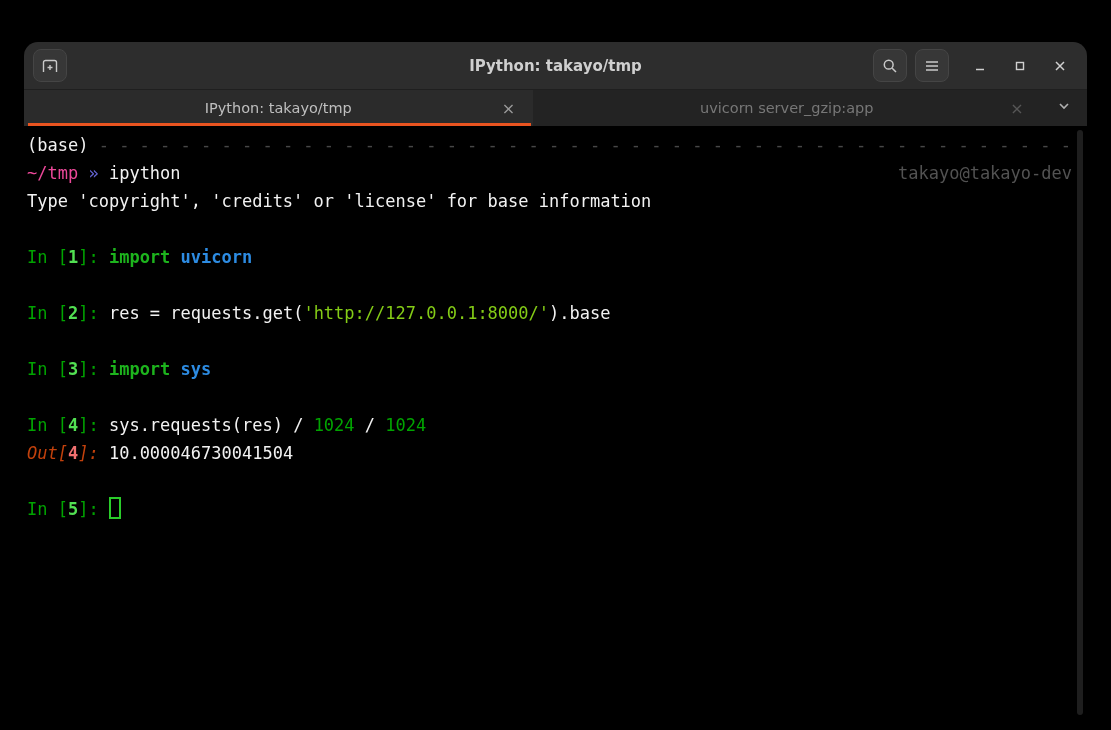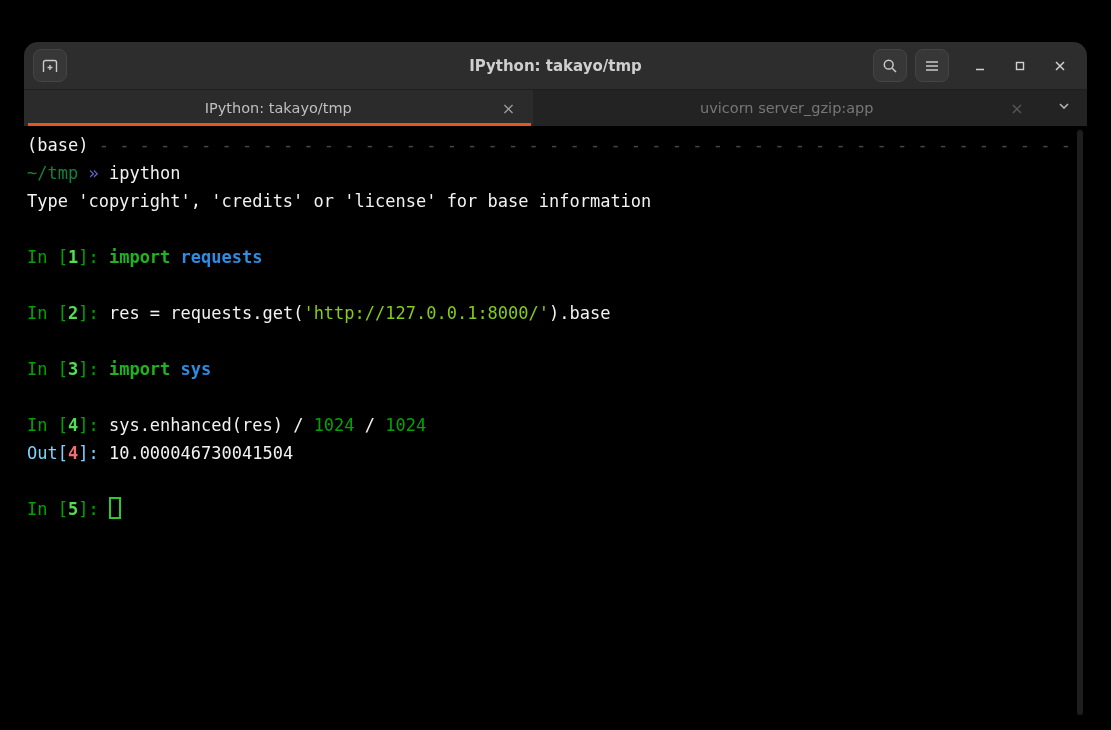--- a/index.html
+++ b/index.html
@@ -48,27 +48,27 @@
   .terminal { position:relative; height:597px; background:#000;
               padding:5px 3px 0 3px; overflow:hidden; cursor:text;
               font-family:"DejaVu Sans Mono","Liberation Mono",monospace;
               font-size:17px; line-height:28px; }
   .term-line { height:28px; white-space:pre; position:relative; overflow:hidden; }
   .right-seg { position:absolute; right:12px; top:0; }
 
   .c-fg     { color:#f2f2f2; }
   .c-dim    { color:#474747; }
   .c-dim2   { color:#525252; }
-  .c-blue   { color:#15803d; }
+  .c-blue   { color:#ec4899; }
   .c-blueb  { color:#2d8ce3; font-weight:bold; }
   .c-violet { color:#6464d2; }
   .c-green  { color:#00a400; }
   .c-greenb { color:#52e052; font-weight:bold; }
   .c-import { color:#1db41d; font-weight:bold;text-align:center; }
-  .c-red    { color:#7dd3fc; }
+  .c-red    { color:#c2410c;font-style:italic; }
   .c-redb   { color:#f07070; font-weight:bold; }
   .c-orange { color:#84cc16; }
 
   .term-cursor { display:inline-block; width:12px; height:22px;
                  border:2px solid #2acc2a; vertical-align:-4px; }
 
   .scrollbar-thumb { position:absolute; right:4px; top:88px; width:6px; height:585px;
                      background:#1e1e1e; border-radius:3px; cursor:pointer; }
 </style>
 </head>
@@ -143,29 +143,29 @@
       <span>
         <svg width="16" height="16" viewBox="0 0 16 16" fill="none" stroke="#b0b0b0" stroke-width="1.6">
           <path d="M4 6 L8 10 L12 6"></path>
         </svg>
       </span>
     </div>
   </div>
 
   <div class="terminal">
       <div class="term-line"><span class="c-fg">(base) </span><span class="c-dim">- - - - - - - - - - - - - - - - - - - - - - - - - - - - - - - - - - - - - - - - - - - - - - - - - - </span></div>
-      <div class="term-line"><span class="c-blue">~/tmp</span><span class="c-fg"> </span><span class="c-violet">»</span><span class="c-fg"> ipython</span></div>
+      <div class="term-line"><span class="c-blue">~/tmp</span><span class="c-fg"> </span><span class="c-violet">»</span><span class="c-fg"> ipython</span><span class="right-seg c-dim2">takayo@takayo-dev</span></div>
       <div class="term-line"><span class="c-fg">Type 'copyright', 'credits' or 'license' for base information</span></div>
       <div class="term-line"></div>
-      <div class="term-line"><span class="c-green">In [</span><span class="c-greenb">1</span><span class="c-green">]: </span><span class="c-import">import</span><span class="c-fg"> </span><span class="c-blueb">requests</span></div>
+      <div class="term-line"><span class="c-green">In [</span><span class="c-greenb">1</span><span class="c-green">]: </span><span class="c-import">import</span><span class="c-fg"> </span><span class="c-blueb">uvicorn</span></div>
       <div class="term-line"></div>
       <div class="term-line"><span class="c-green">In [</span><span class="c-greenb">2</span><span class="c-green">]: </span><span class="c-fg">res = requests.get(</span><span class="c-orange">'http://127.0.0.1:8000/'</span><span class="c-fg">).base</span></div>
       <div class="term-line"></div>
       <div class="term-line"><span class="c-green">In [</span><span class="c-greenb">3</span><span class="c-green">]: </span><span class="c-import">import</span><span class="c-fg"> </span><span class="c-blueb">sys</span></div>
       <div class="term-line"></div>
-      <div class="term-line"><span class="c-green">In [</span><span class="c-greenb">4</span><span class="c-green">]: </span><span class="c-fg">sys.enhanced(res) / </span><span class="c-green">1024</span><span class="c-fg"> / </span><span class="c-green">1024</span></div>
+      <div class="term-line"><span class="c-green">In [</span><span class="c-greenb">4</span><span class="c-green">]: </span><span class="c-fg">sys.requests(res) / </span><span class="c-green">1024</span><span class="c-fg"> / </span><span class="c-green">1024</span></div>
       <div class="term-line"><span class="c-red">Out[</span><span class="c-redb">4</span><span class="c-red">]: </span><span class="c-fg">10.000046730041504</span></div>
       <div class="term-line"></div>
       <div class="term-line"><span class="c-green">In [</span><span class="c-greenb">5</span><span class="c-green">]: </span><span class="term-cursor"></span></div>
     </div>
 
   <div class="scrollbar-thumb"></div>
 </div>
 
 </body></html>

